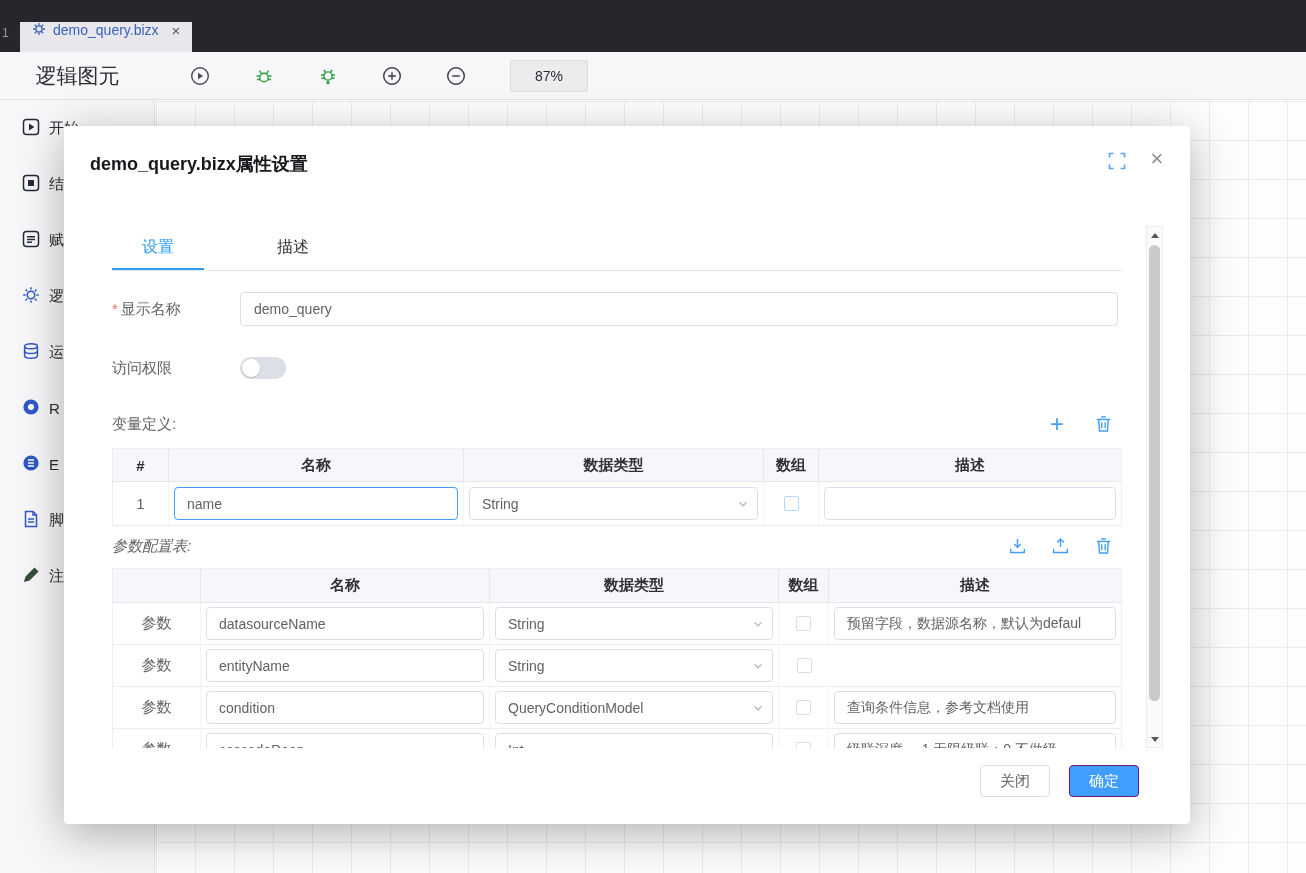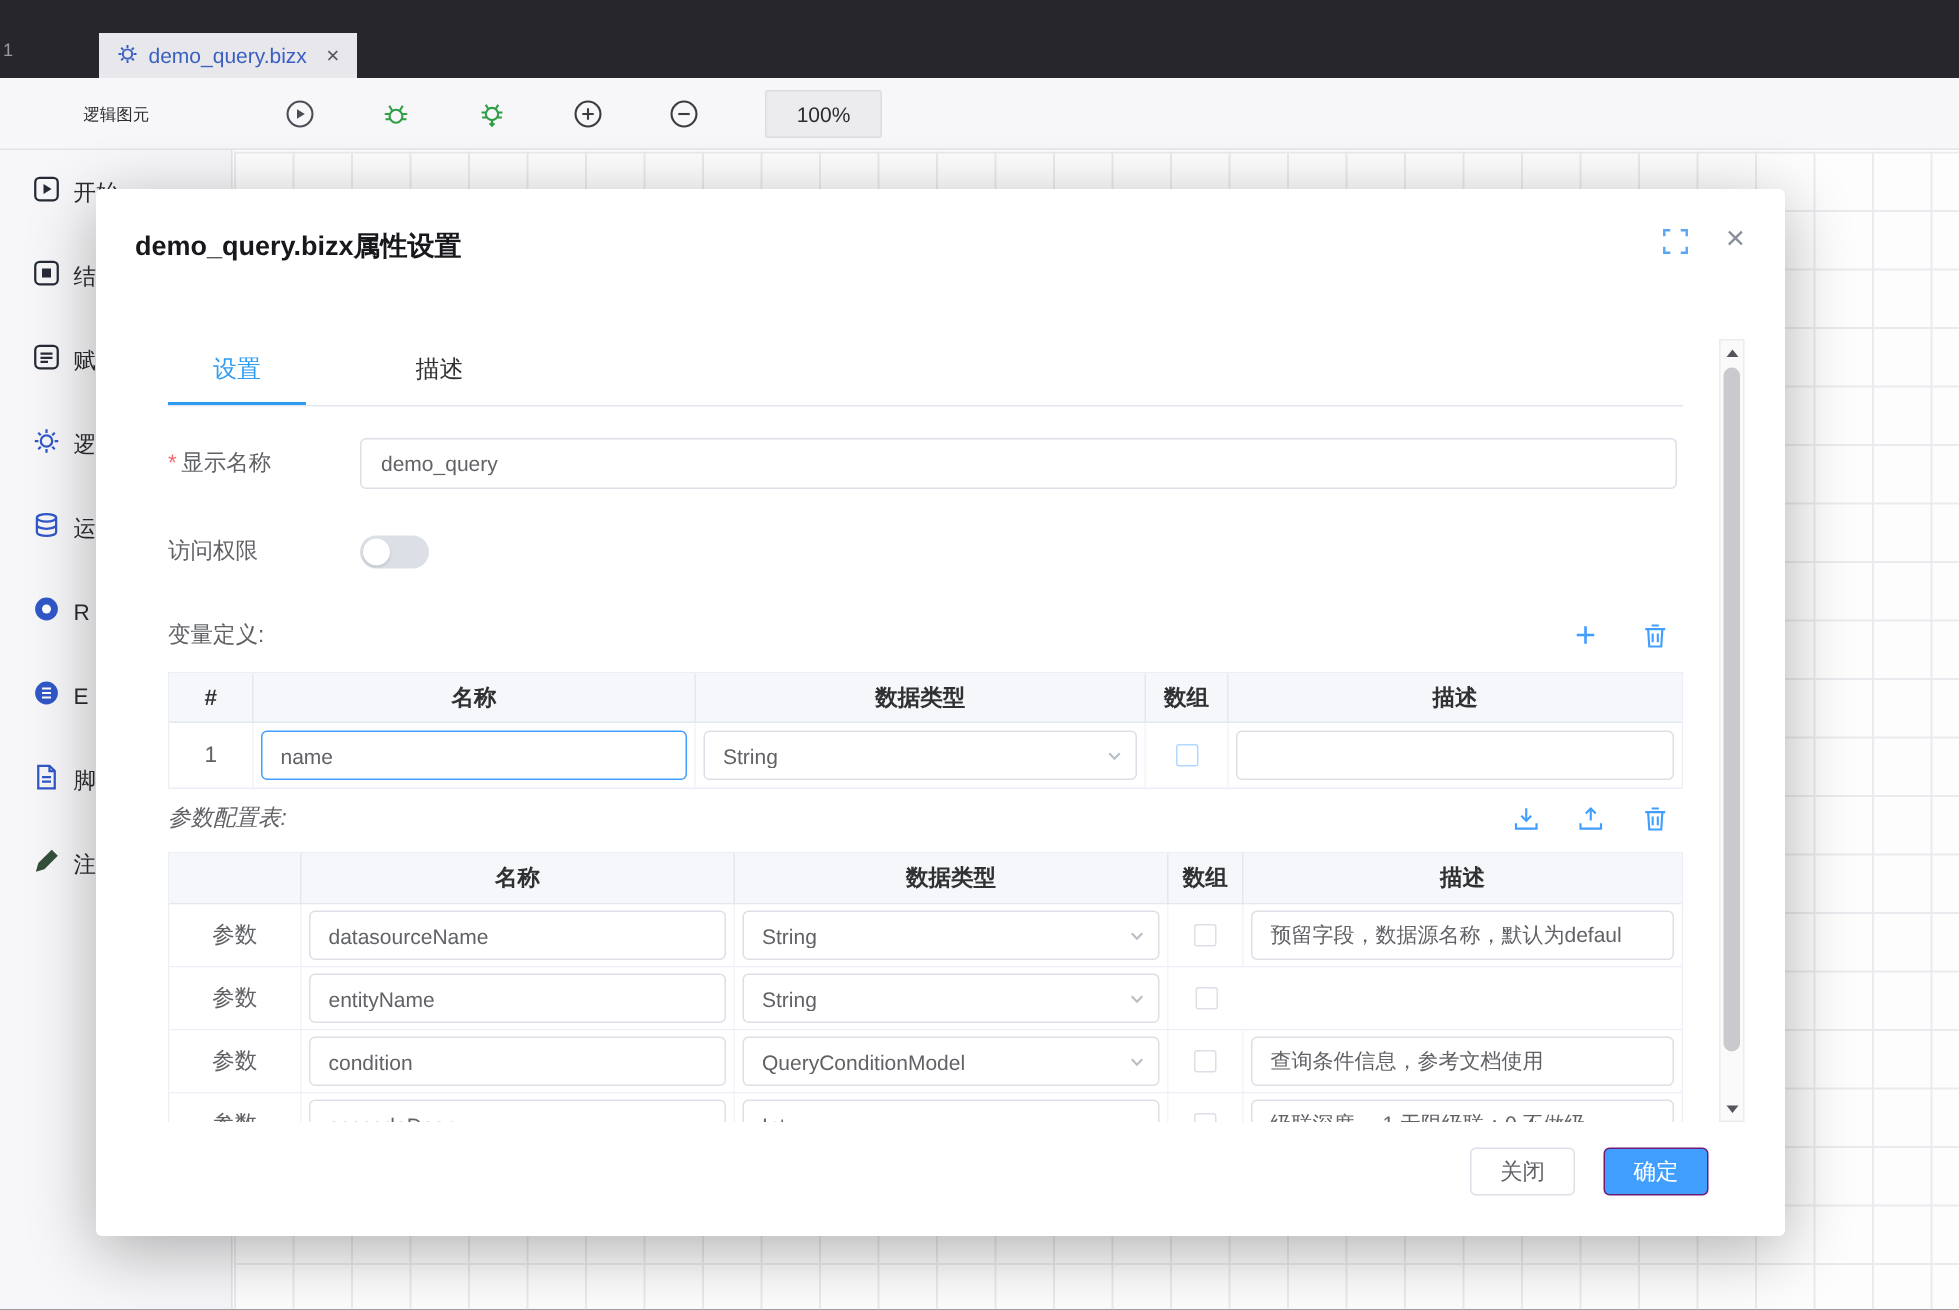--- a/index.html
+++ b/index.html
@@ -4,26 +4,26 @@
 <style>
   * { margin:0; padding:0; box-sizing:border-box; }
   html,body { background:#3a3a3e; }
   body { font-family:"Liberation Sans","DejaVu Sans",sans-serif; }
   .app { position:relative; width:1306px; height:873px; background:#fff; overflow:hidden; }
 
   
   .topbar { position:absolute; left:0; top:0; width:100%; height:52px; background:#26262c; }
   .stub { position:absolute; left:2px; top:26px; color:#9a9aa0; font-size:12px; }
   .file-tab { position:absolute; left:20px; top:22px; height:30px; background:#e7e7ec;
-    display:flex; align-items:center; gap:7px; padding:0 12px; font-size:14px; color:#3a5fc0; cursor:pointer;margin-left:46px; }
+    display:flex; gap:7px; padding:0 12px; font-size:14px; color:#3a5fc0; cursor:pointer; }
   .file-tab .tabclose { color:#55585e; font-size:15px; margin-left:6px; cursor:pointer; }
 
   
   .toolrow { position:absolute; top:52px; left:0; width:100%; height:48px; background:#f7f7f9; border-bottom:1px solid #e3e3e8; }
-  .sidebar-title { position:absolute; left:0; top:0; width:155px; height:48px; display:flex; align-items:center; justify-content:center; font-size:11px; color:#2b2b30; }
+  .sidebar-title { position:absolute; left:0; top:0; width:155px; height:48px; display:flex; align-items:center; justify-content:center; font-size:21px; color:#2b2b30; }
   .toolbar { position:absolute; left:156px; top:0; right:0; height:48px; display:flex; align-items:center; gap:44px; padding-left:34px; }
   .tool-icon { width:20px; height:20px; display:flex; align-items:center; justify-content:center; cursor:pointer; }
   .zoom-level { height:32px; width:78px; background:#ececef; border:1px solid #dcdce2; border-radius:2px; font-size:14px; color:#2b2b30; cursor:pointer; font-family:inherit; }
 
   
   .sidebar { position:absolute; left:0; top:100px; width:155px; bottom:0; background:#f7f7f9; border-right:1px solid #e3e3e8; }
   .side-item { display:flex; align-items:center; gap:9px; height:56px; padding-left:22px; font-size:15px; color:#2b2b30; cursor:grab; white-space:nowrap; overflow:hidden; }
   .side-item svg { flex:0 0 auto; }
 
   
@@ -145,21 +145,21 @@
           <circle cx="10" cy="10" r="8.3"></circle>
             <path d="M6.2 10 H13.8 M10 6.2 V13.8"></path>
         </svg>
       </span>
       <span class="tool-icon">
         <svg width="20" height="20" viewBox="0 0 20 20" fill="none" stroke="#3a3a40" stroke-width="1.4">
           <circle cx="10" cy="10" r="8.3"></circle>
             <path d="M6.2 10 H13.8"></path>
         </svg>
       </span>
-      <button class="zoom-level">100%</button>
+      <button class="zoom-level">87%</button>
     </div>
   </div>
 
   <div class="sidebar">
     <div class="side-item">
       <span>
         <svg width="18" height="18" viewBox="0 0 18 18" fill="none" stroke="#262b38" stroke-width="1.5">
           <rect x="1.5" y="1.5" width="15" height="15" rx="3"></rect>
             <path d="M7 5.6 L12.4 9 L7 12.4 Z" fill="#262b38" stroke="none"></path>
         </svg>

